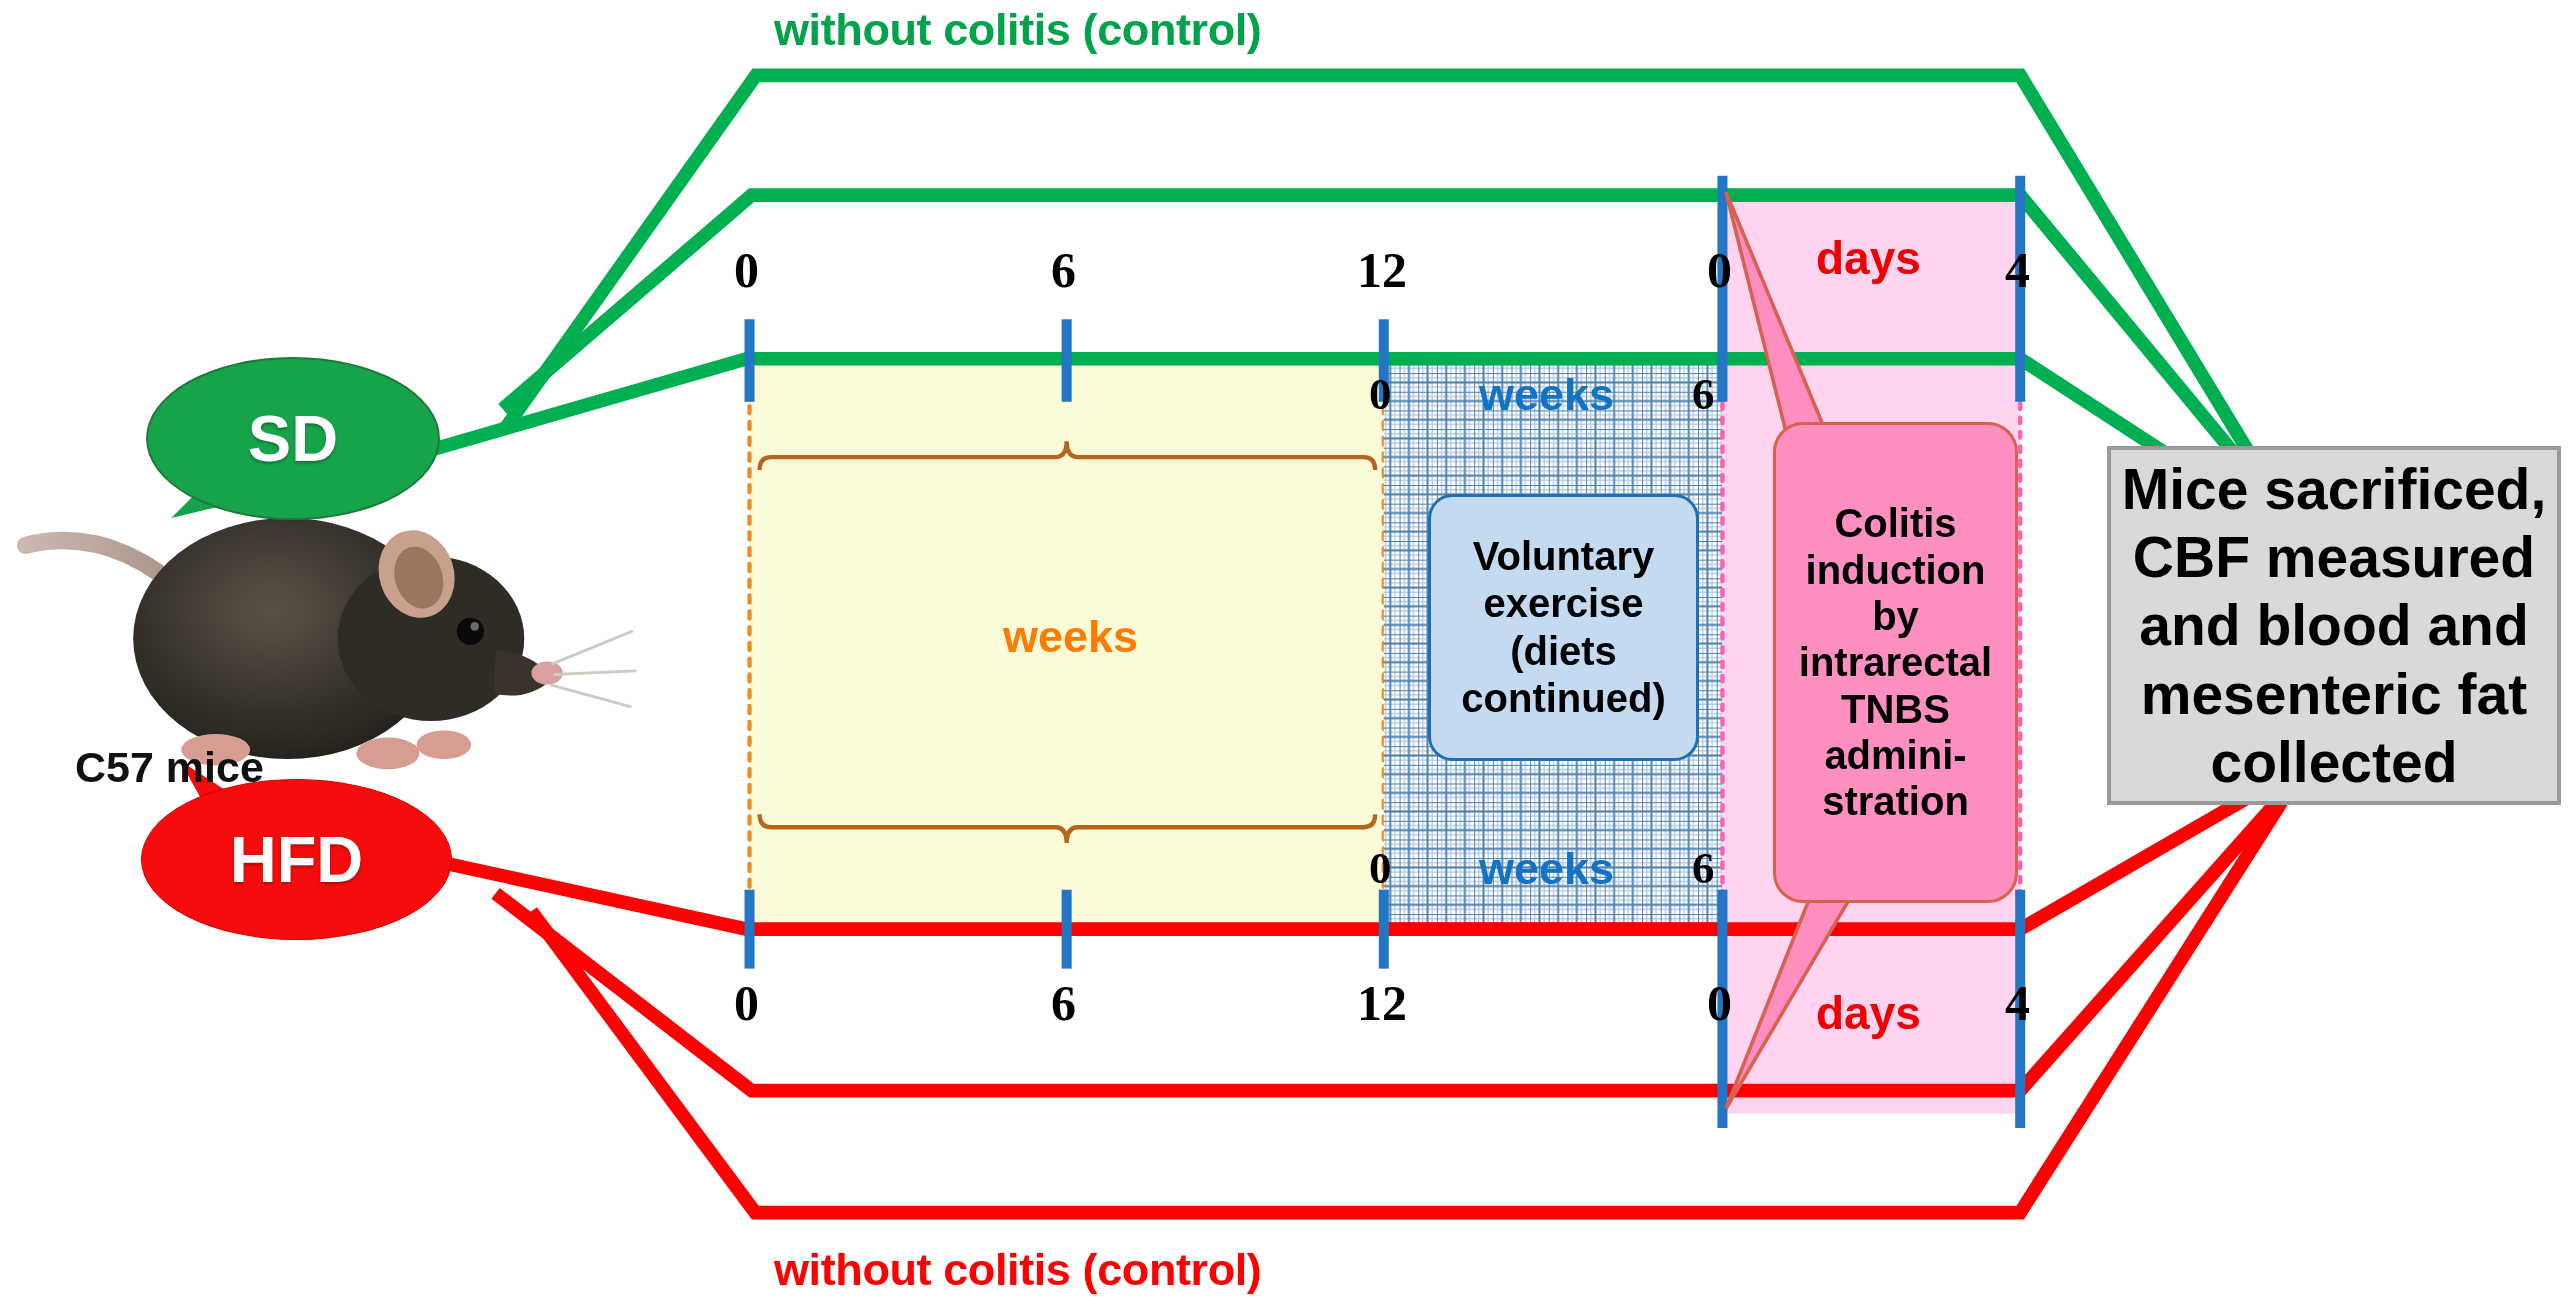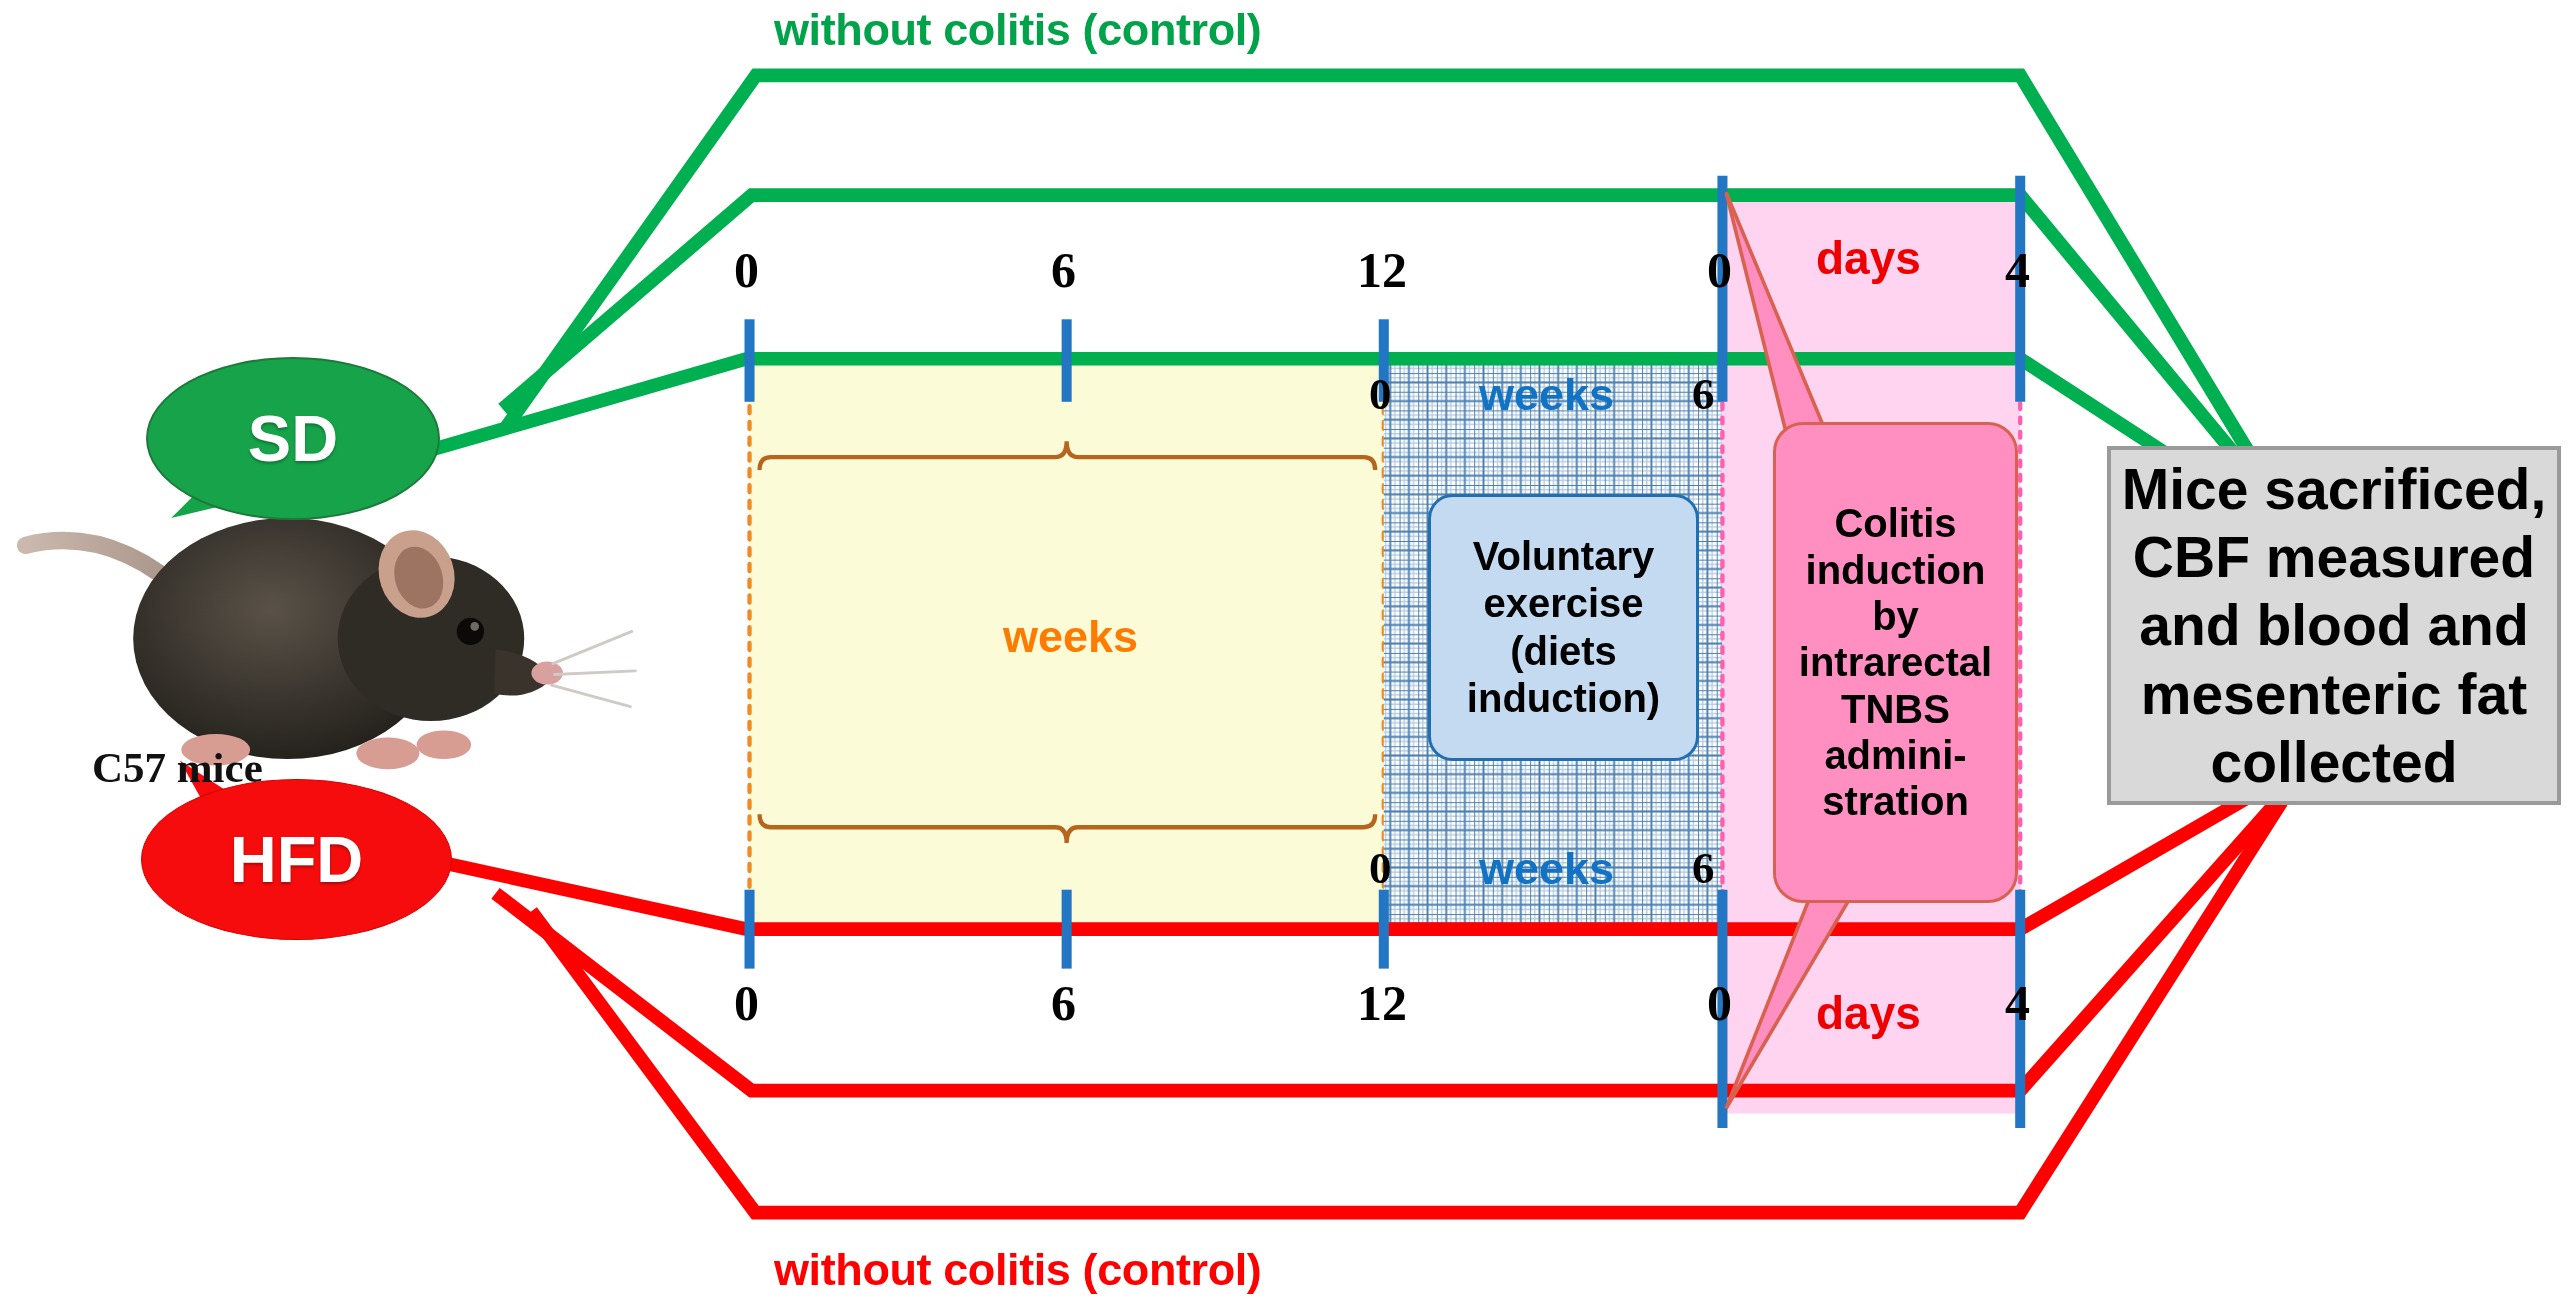--- a/index.html
+++ b/index.html
@@ -202,31 +202,31 @@
   <div class="lbl tick-num" style="left:1051px;top:978px;">6</div>
   <div class="lbl tick-num" style="left:1357px;top:978px;">12</div>
 
   <div class="lbl tick-num" style="left:1707px;top:978px;">0</div>
   <div class="lbl tick-num" style="left:2005px;top:978px;">4</div>
 
   <div class="lbl u-days" style="left:1816px;top:990px;">days</div>
 
   <div class="lbl u-weeks-orange" style="left:1003px;top:614px;">weeks</div>
 
-  <div class="lbl mouse-cap" style="left:92px;top:746px;font-family:Liberation Serif, serif;">C57 mice</div>
+  <div class="lbl mouse-cap" style="left:75px;top:746px;">C57 mice</div>
 
   <div class="bubble" id="bubble-sd">
     <span>SD</span>
   </div>
   <div class="bubble" id="bubble-hfd">
     <span>HFD</span>
   </div>
 
   <div id="ex-box">
-    <span>Voluntary exercise (diets induction)</span>
+    <span>Voluntary exercise (diets continued)</span>
   </div>
 
   <div id="colitis-box">
     <span>Colitis induction by intrarectal TNBS admini-stration</span>
   </div>
 
   <div id="grey-box">
     <span>Mice sacrificed, CBF measured and blood and mesenteric fat collected</span>
   </div>
 

